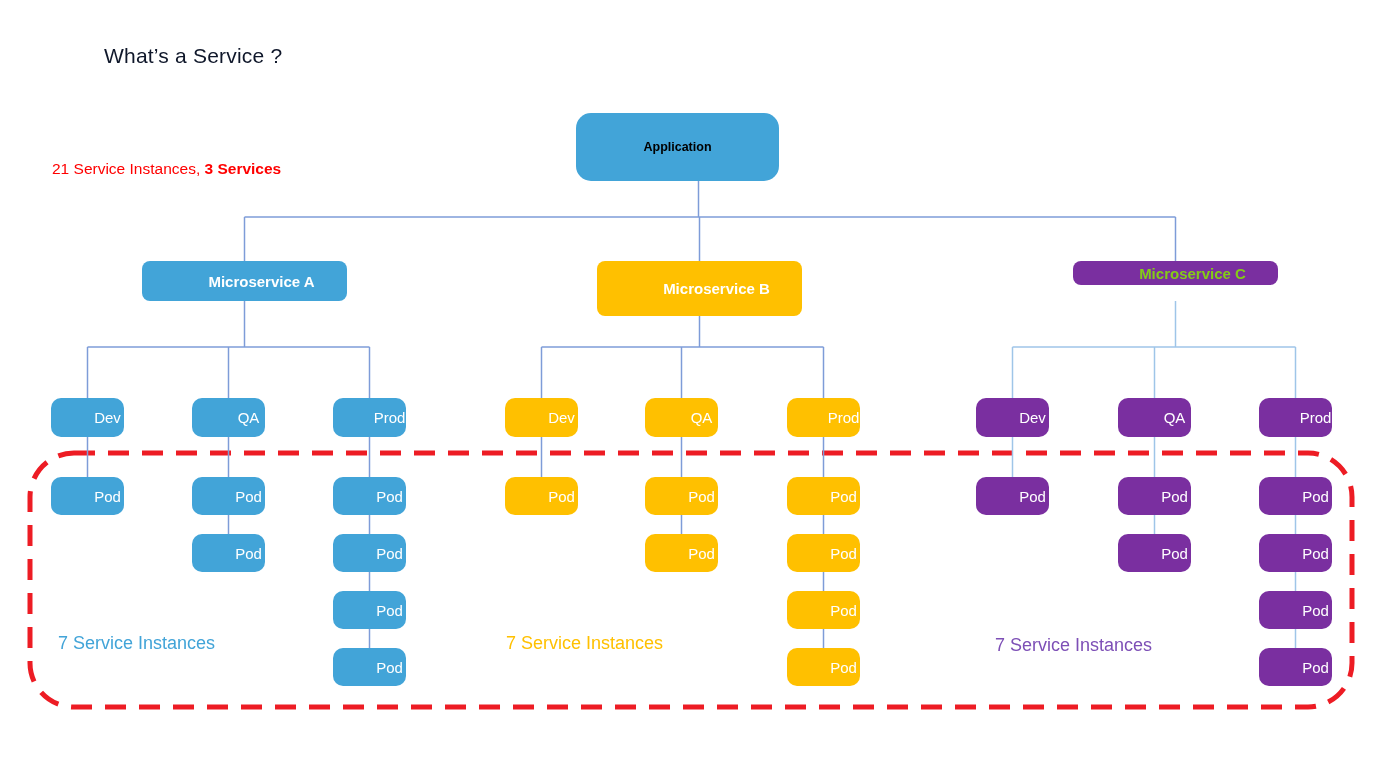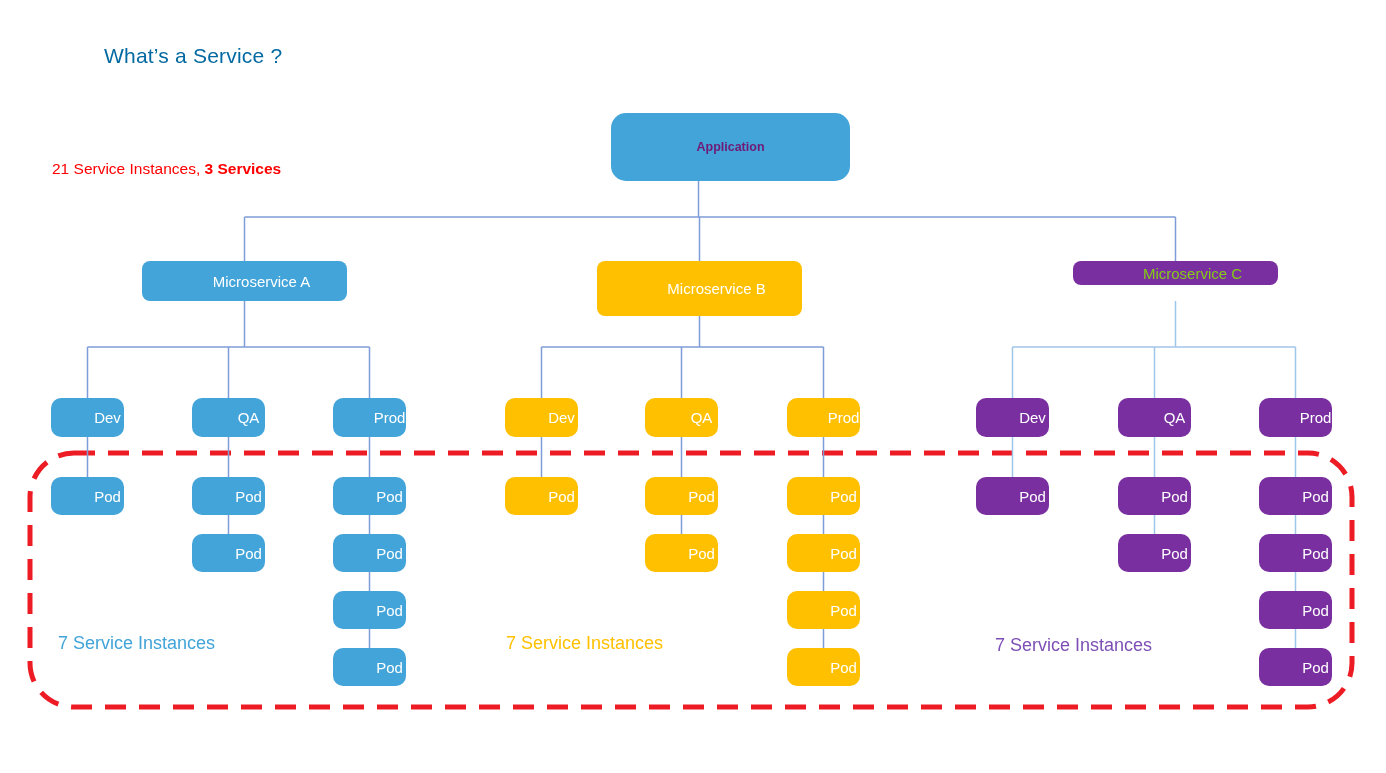--- a/index.html
+++ b/index.html
@@ -24,21 +24,21 @@
     font-size:15.5px;white-space:nowrap;
   }
   .summary b{font-weight:700;}
   .box{
     position:absolute;
     display:flex;align-items:center;justify-content:center;
     color:#fff;text-align:center;white-space:nowrap;
     box-sizing:border-box;
   }
   .box.app{border-radius:15px;font-size:12.5px;font-weight:700;}
-  .box.service{border-radius:8px;font-size:15px;font-weight:400;padding-left:34px;}
+  .box.service{border-radius:8px;font-size:15px;font-weight:700;padding-left:34px;}
   .box.small{border-radius:10px;font-size:15px;font-weight:400;padding-left:40px;}
   .count-note{
     position:absolute;font-size:18px;font-weight:400;white-space:nowrap;
   }
 </style>
 </head>
 <body>
 
 <div id="canvas">
 
@@ -80,25 +80,25 @@
       <line x1="1154.5" y1="347" x2="1154.5" y2="398" stroke="#9FC5E8" stroke-width="1.5"></line>
       <line x1="1154.5" y1="437" x2="1154.5" y2="477" stroke="#9FC5E8" stroke-width="1.5"></line>
       <line x1="1154.5" y1="515" x2="1154.5" y2="534" stroke="#9FC5E8" stroke-width="1.5"></line>
       <line x1="1295.5" y1="347" x2="1295.5" y2="398" stroke="#9FC5E8" stroke-width="1.5"></line>
       <line x1="1295.5" y1="437" x2="1295.5" y2="477" stroke="#9FC5E8" stroke-width="1.5"></line>
       <line x1="1295.5" y1="515" x2="1295.5" y2="534" stroke="#9FC5E8" stroke-width="1.5"></line>
       <line x1="1295.5" y1="572" x2="1295.5" y2="591" stroke="#9FC5E8" stroke-width="1.5"></line>
       <line x1="1295.5" y1="629" x2="1295.5" y2="648" stroke="#9FC5E8" stroke-width="1.5"></line>
     </svg>
 
-  <div class="page-title" style="color: #0369a1;">What’s a Service ?</div>
+  <div class="page-title" style="color: #0f172a;">What’s a Service ?</div>
 
   <div class="summary" style="color: rgb(255, 0, 0); margin-top: 32px;"><span>21 Service Instances, </span><b>3 Services</b></div>
 
-  <div class="box app" id="app-node" style="left: 611px; top: 113px; width: 239px; height: 68px; background: rgb(66, 164, 216); color: #701a75;">Application</div>
+  <div class="box app" id="app-node" style="left: 576px; top: 113px; width: 203px; height: 68px; background: rgb(66, 164, 216); color: #000000;">Application</div>
 
 <div class="box small" style="left: 51px; top: 477px; width: 73px; height: 38px; background: rgb(66, 164, 216); color: rgb(255, 255, 255);">Pod</div>
     <div class="box small" style="left: 51px; top: 398px; width: 73px; height: 39px; background: rgb(66, 164, 216); color: rgb(255, 255, 255);">Dev</div>
     <div class="box small" style="left: 192px; top: 477px; width: 73px; height: 38px; background: rgb(66, 164, 216); color: rgb(255, 255, 255);">Pod</div>
     <div class="box small" style="left: 192px; top: 534px; width: 73px; height: 38px; background: rgb(66, 164, 216); color: rgb(255, 255, 255);">Pod</div>
     <div class="box small" style="left: 192px; top: 398px; width: 73px; height: 39px; background: rgb(66, 164, 216); color: rgb(255, 255, 255);">QA</div>
     <div class="box small" style="left: 333px; top: 477px; width: 73px; height: 38px; background: rgb(66, 164, 216); color: rgb(255, 255, 255);">Pod</div>
     <div class="box small" style="left: 333px; top: 534px; width: 73px; height: 38px; background: rgb(66, 164, 216); color: rgb(255, 255, 255);">Pod</div>
     <div class="box small" style="left: 333px; top: 591px; width: 73px; height: 38px; background: rgb(66, 164, 216); color: rgb(255, 255, 255);">Pod</div>
     <div class="box small" style="left: 333px; top: 648px; width: 73px; height: 38px; background: rgb(66, 164, 216); color: rgb(255, 255, 255);">Pod</div>

